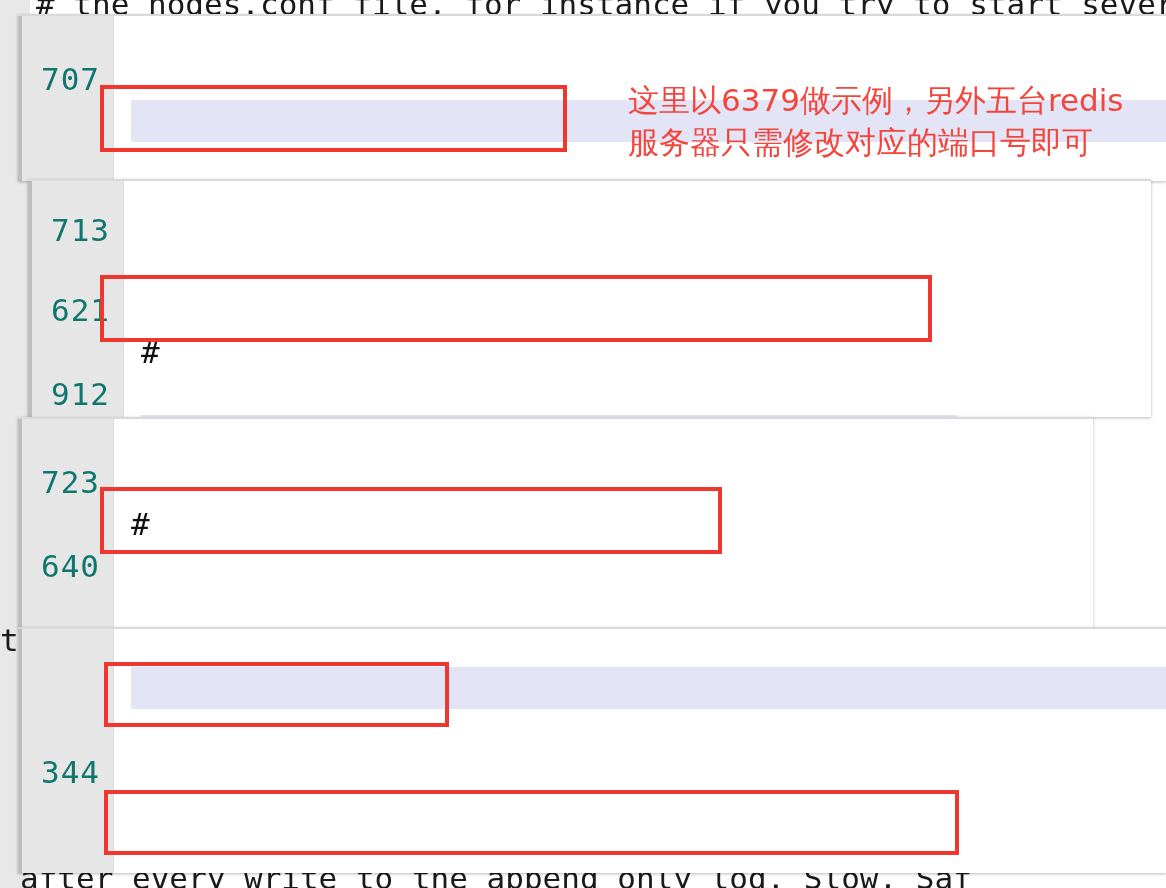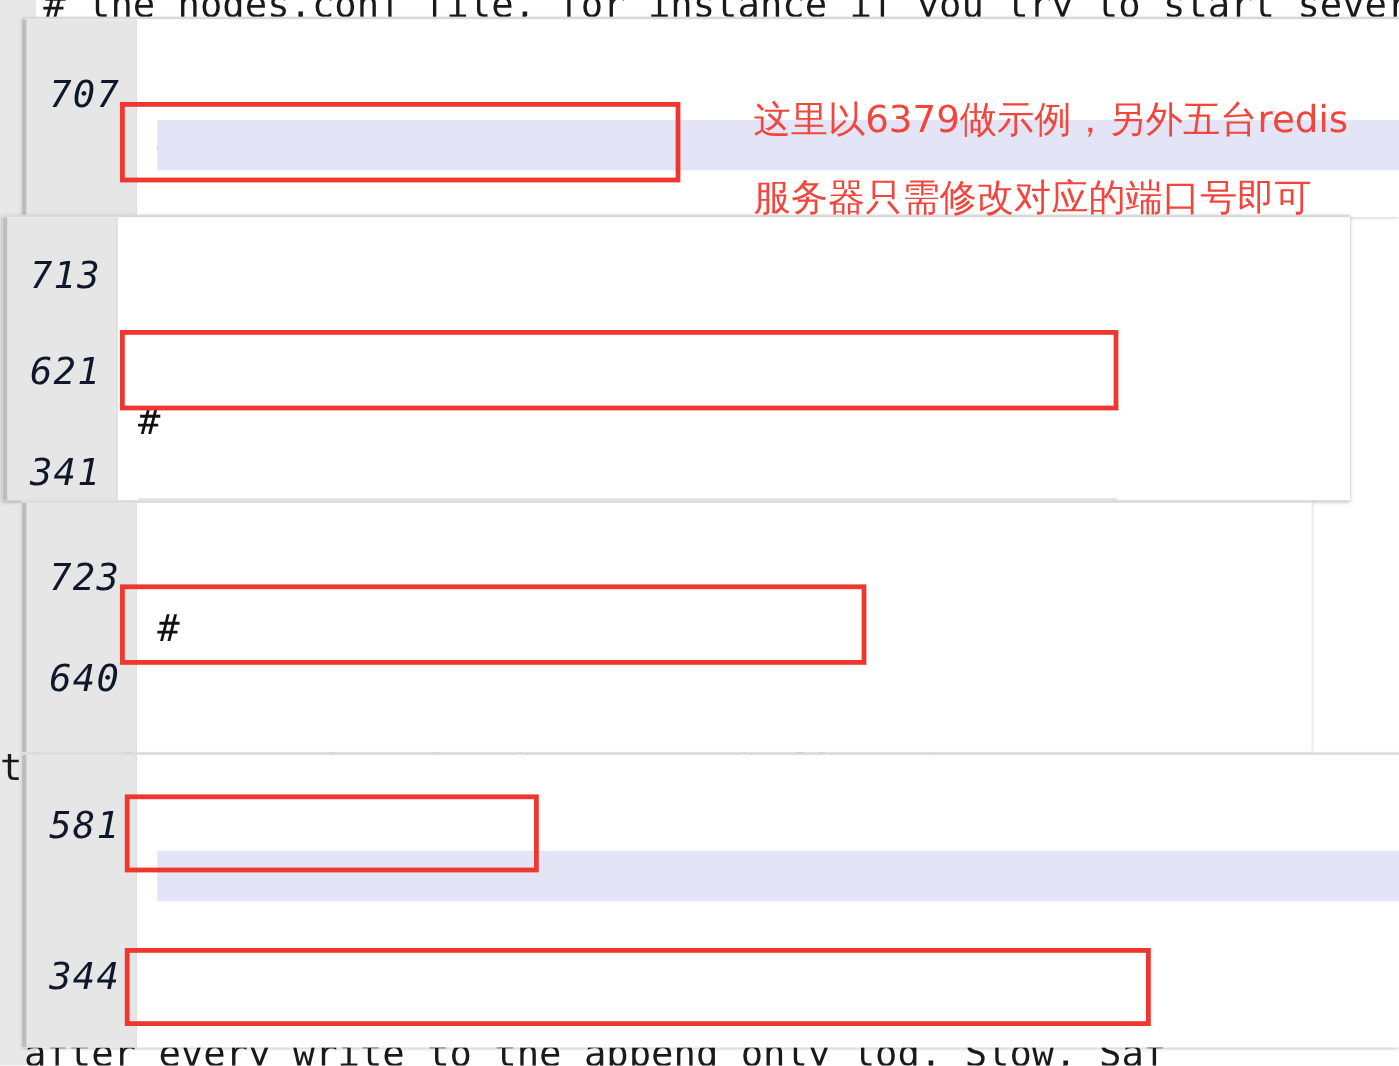--- a/index.html
+++ b/index.html
@@ -38,24 +38,23 @@
   }
   .gutter-edge{
     position:absolute;top:0;left:0;width:4px;height:100%;
     background:#bdbdbd;
   }
   .code-row{
     position:relative;height:42px;line-height:42px;white-space:pre;
   }
   .ln{
     position:absolute;left:0;width:82px;text-align:right;
-    color:#0f172a;font-size:31px;
+    color:#0f766e;font-size:31px;
     font-family:"DejaVu Sans Mono","Liberation Mono",monospace;
     letter-spacing:1px;
-    font-style:italic;
   }
   .ctext{
     position:absolute;left:113px;white-space:pre;
     font-size:31px;color:#111111;
     font-family:"DejaVu Sans Mono","Liberation Mono",monospace;
   }
   .selband{
     position:absolute;left:113px;right:0;height:42px;
     background:#e4e4f7;
   }
@@ -101,33 +100,33 @@
     <span class="ln">707</span>
     <span class="ctext">#</span>
   </div>
   <div class="code-row" style="top:42px;">
     <div class="selband" style="top:0;"></div>
     
   </div>
 
 </div>
 
-<div class="panel" style="left:2px;top:179px;width:1123px;height:236px;">
+<div class="panel" style="left:28px;top:179px;width:1123px;height:236px;">
   <div class="gutter"></div>
   <div class="gutter-edge"></div>
 
   <div class="code-row" style="top:-14px;">
     <span class="ln">713</span>
   </div>
   <div class="code-row" style="top:24px;">
     <span class="ln">621</span>
     <span class="ctext">#</span>
   </div>
   <div class="code-row" style="top:66px;">
-    <span class="ln">341</span>
+    <span class="ln">912</span>
   </div>
   <div class="code-row" style="top:108px;">
     <div class="selband" style="top:0;width:816px;right:auto;"></div>
     
     
   </div>
 
 </div>
 
 <div class="panel" style="left:18px;top:417px;width:1075px;height:208px;">
@@ -145,23 +144,20 @@
     
     
   </div>
 
 </div>
 
 <div class="panel" style="left:18px;top:627px;width:1148px;height:244px;">
   <div class="gutter"></div>
   <div class="gutter-edge"></div>
 
-  <div class="code-row" style="top:-4px;">
-    <span class="ln">581</span>
-  </div>
   <div class="code-row" style="top:38px;">
     <div class="selband" style="top:0;"></div>
     <span class="ln">344</span>
     <span class="ctext">
       
     </span>
   </div>
 
 </div>
 
@@ -169,13 +165,13 @@
 
 <div class="redbox" style="left:100px;top:275px;width:832px;height:67px;"></div>
 
 <div class="redbox" style="left:100px;top:487px;width:622px;height:67px;"></div>
 
 <div class="redbox" style="left:104px;top:662px;width:345px;height:65px;"></div>
 
 <div class="redbox" style="left:104px;top:790px;width:855px;height:65px;"></div>
 
 <div class="cn-note" style="left:628px;top:80px;">这里以6379做示例，另外五台redis</div>
-<div class="cn-note" style="left:628px;top:122px;margin-top:23px;">服务器只需修改对应的端口号即可</div>
+<div class="cn-note" style="left:628px;top:122px;">服务器只需修改对应的端口号即可</div>
 
 </body></html>

